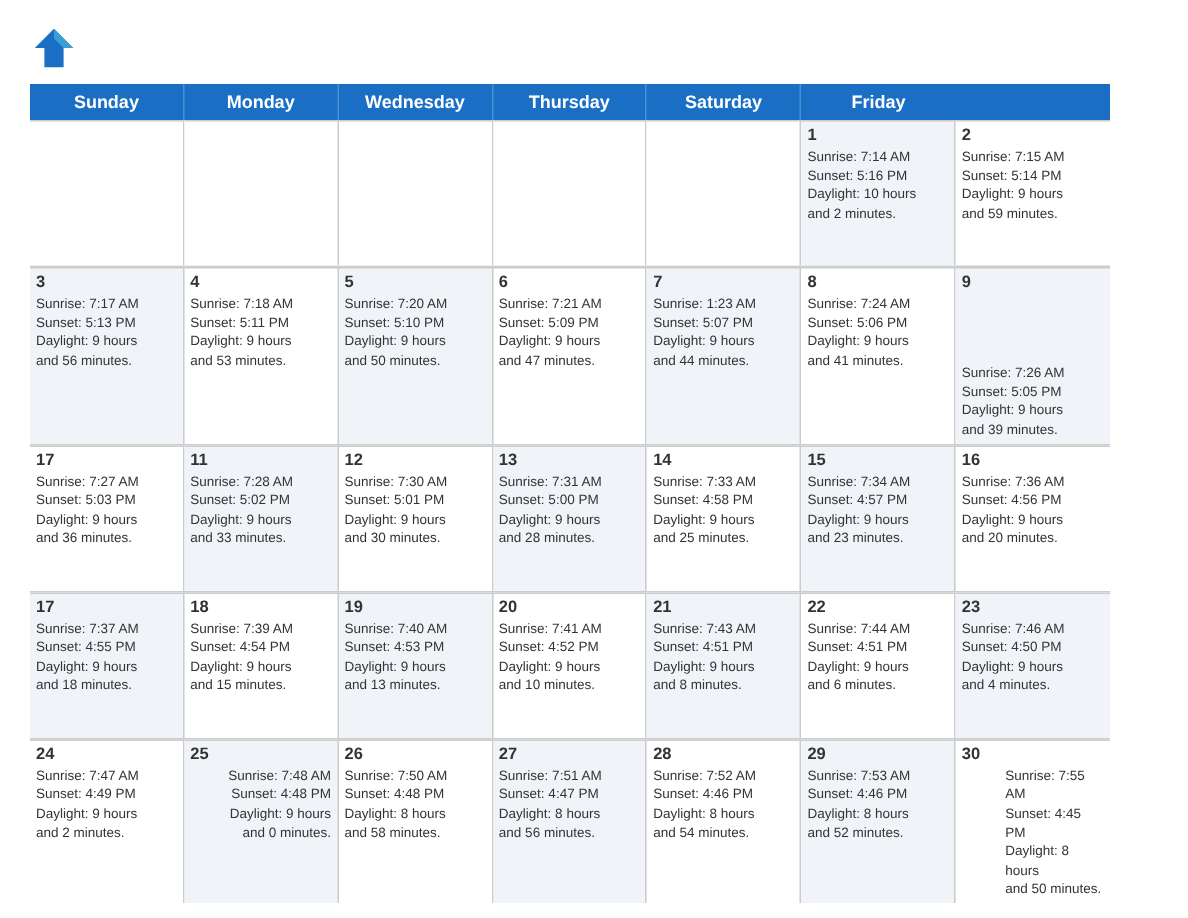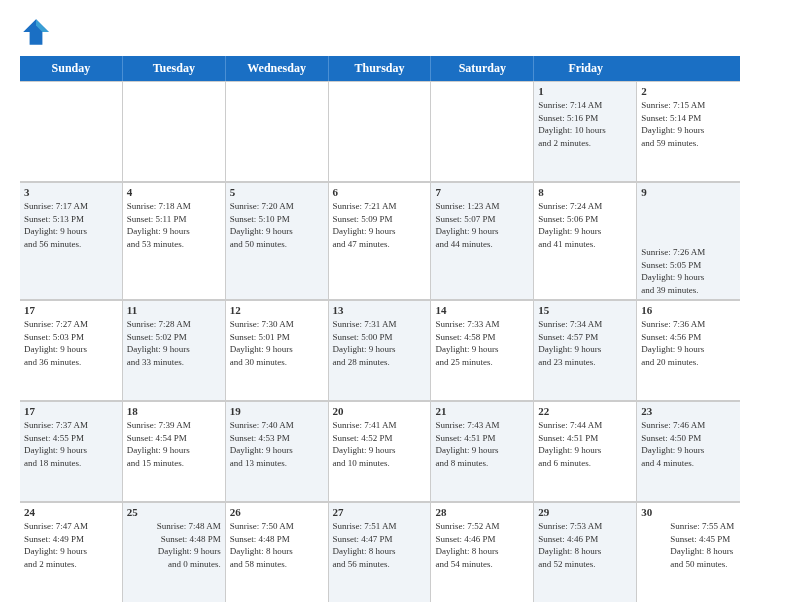--- a/index.html
+++ b/index.html
@@ -9,21 +9,20 @@
       width: 792px;
       height: 612px;
       overflow: hidden;
     }
     .page {
       width: 760px;
       height: 612px;
       padding: 16px 20px 10px 20px;
       display: flex;
       flex-direction: column;
-      font-family: Liberation Serif, serif;
     }
     .header {
       display: flex;
       align-items: flex-start;
       justify-content: space-between;
       margin-bottom: 8px;
     }
     .logo {
       display: flex;
       align-items: center;
@@ -133,21 +132,21 @@
     </div>
     <div class="title-block">
       <div class="main-title"></div>
       <div class="subtitle"></div>
     </div>
   </div>
 
   <div class="calendar">
     <div class="cal-header">
     <div class="cal-header-cell">Sunday</div>
-        <div class="cal-header-cell">Tuesday</div>
+        <div class="cal-header-cell">Monday</div>
         <div class="cal-header-cell">Wednesday</div>
         <div class="cal-header-cell">Thursday</div>
         <div class="cal-header-cell">Saturday</div>
         <div class="cal-header-cell">Friday</div>
       </div>
     <div class="cal-body">
     <div class="cal-row">
           <div class="cal-cell empty"></div>
           <div class="cal-cell empty"></div>
           <div class="cal-cell empty"></div>

